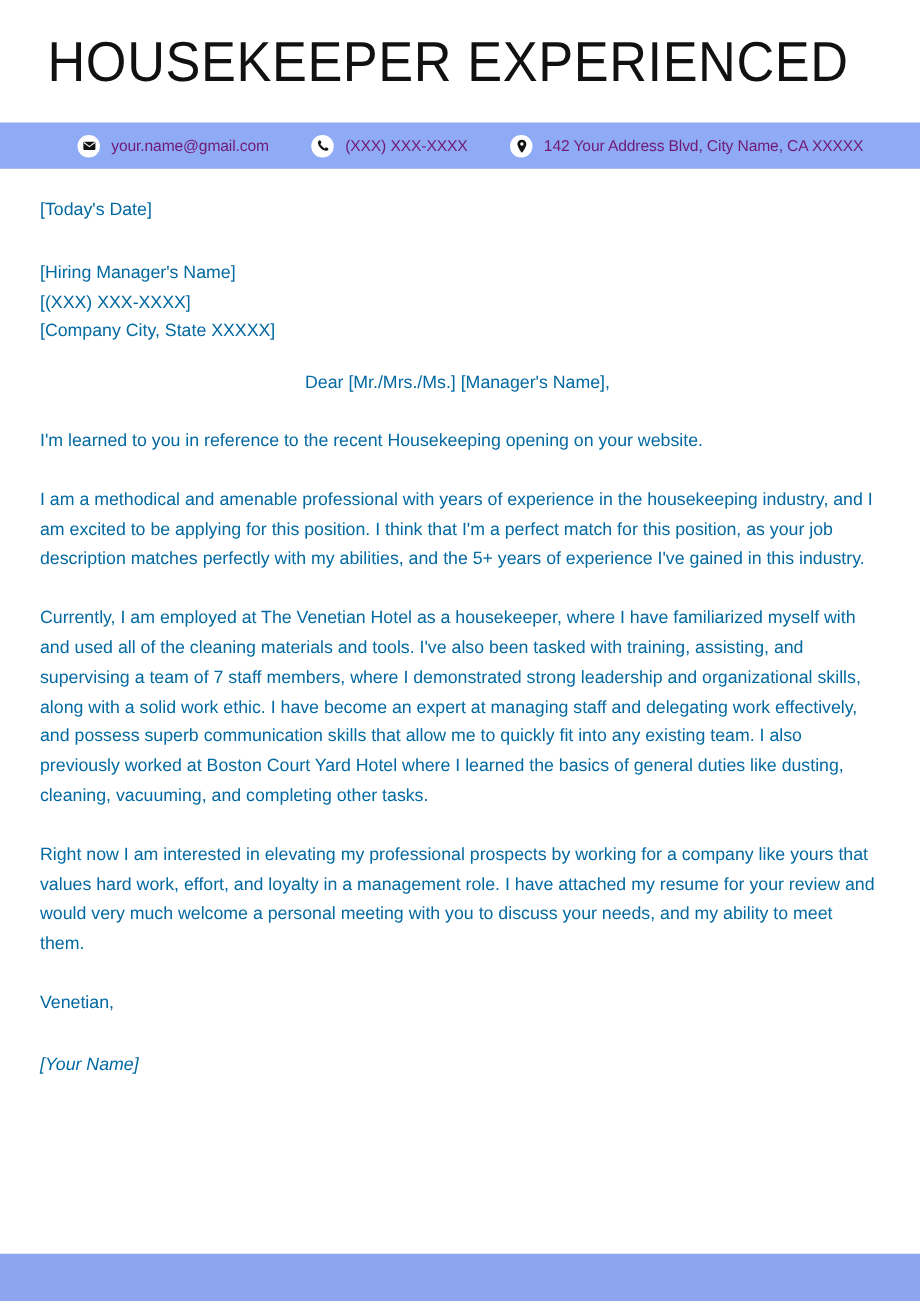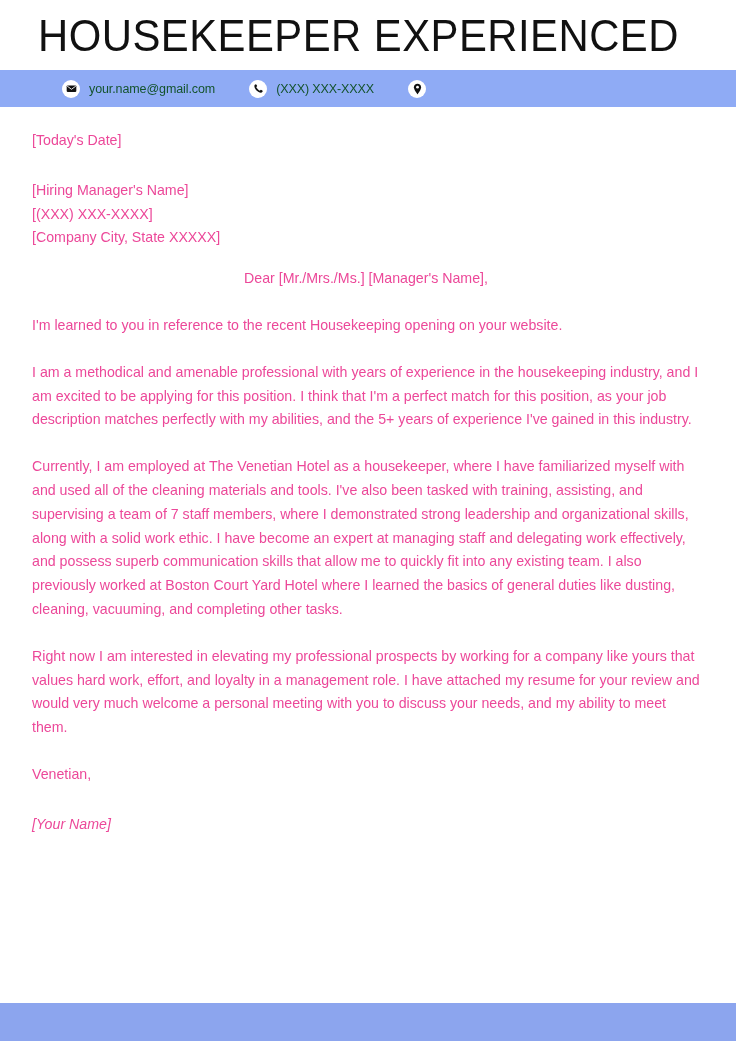--- a/index.html
+++ b/index.html
@@ -19,21 +19,21 @@
     width: 736px;
     height: 1041px;
     background: #ffffff;
     box-sizing: border-box;
     display: flex;
     flex-direction: column;
   }
 
   
   .header {
-    height: 70px;
+    height: 98px;
     display: flex;
     align-items: center;
     padding-left: 38px;
     box-sizing: border-box;
     background: #ffffff;
   }
   .title {
     font-size: 45px;
     font-weight: 400;
     letter-spacing: 0.5px;
@@ -68,31 +68,31 @@
     background: #ffffff;
     display: flex;
     align-items: center;
     justify-content: center;
     margin-right: 9px;
     flex: 0 0 auto;
   }
   .contact-icon svg { display: block; }
   .contact-text {
     font-size: 12.5px;
-    color: #14532d;
+    color: #701a75;
     font-family: "Liberation Sans", sans-serif;
     letter-spacing: -0.1px;
   }
 
   
   .letter {
     flex: 1 1 auto;
     padding: 22px 36px 0 32px;
     box-sizing: border-box;
-    color: #ec4899;
+    color: #0369a1;
     font-size: 14.2px;
     line-height: 23.8px;
     font-family: "Liberation Sans", sans-serif;
   }
   .line { margin: 0; }
   .date-block { margin-bottom: 26px; }
   .recipient-block { margin-bottom: 17px; }
   .salutation { margin-bottom: 23px; text-align: center; }
   .para { margin: 0 0 23px 0; text-align: left; }
   .closing { margin-bottom: 26px; }
@@ -135,20 +135,21 @@
       <span class="contact-text">(XXX) XXX-XXXX</span>
     </div>
 
     <div class="contact-item">
       <span class="contact-icon">
         <svg width="11" height="12" viewBox="0 0 16 17" aria-hidden="true">
           <path d="M8 0.8 C5 0.8 2.8 3 2.8 5.9 C2.8 9.9 8 16.2 8 16.2 C8 16.2 13.2 9.9 13.2 5.9 C13.2 3 11 0.8 8 0.8 Z" fill="#111111"></path>
           <circle cx="8" cy="5.9" r="2" fill="#ffffff"></circle>
         </svg>
       </span>
+      <span class="contact-text">142 Your Address Blvd, City Name, CA XXXXX</span>
     </div>
 
   </div>
 
   <div class="letter">
 
     <p class="line date-block">[Today's Date]</p>
 
     <div class="recipient-block">
       <p class="line">[Hiring Manager's Name]</p>

